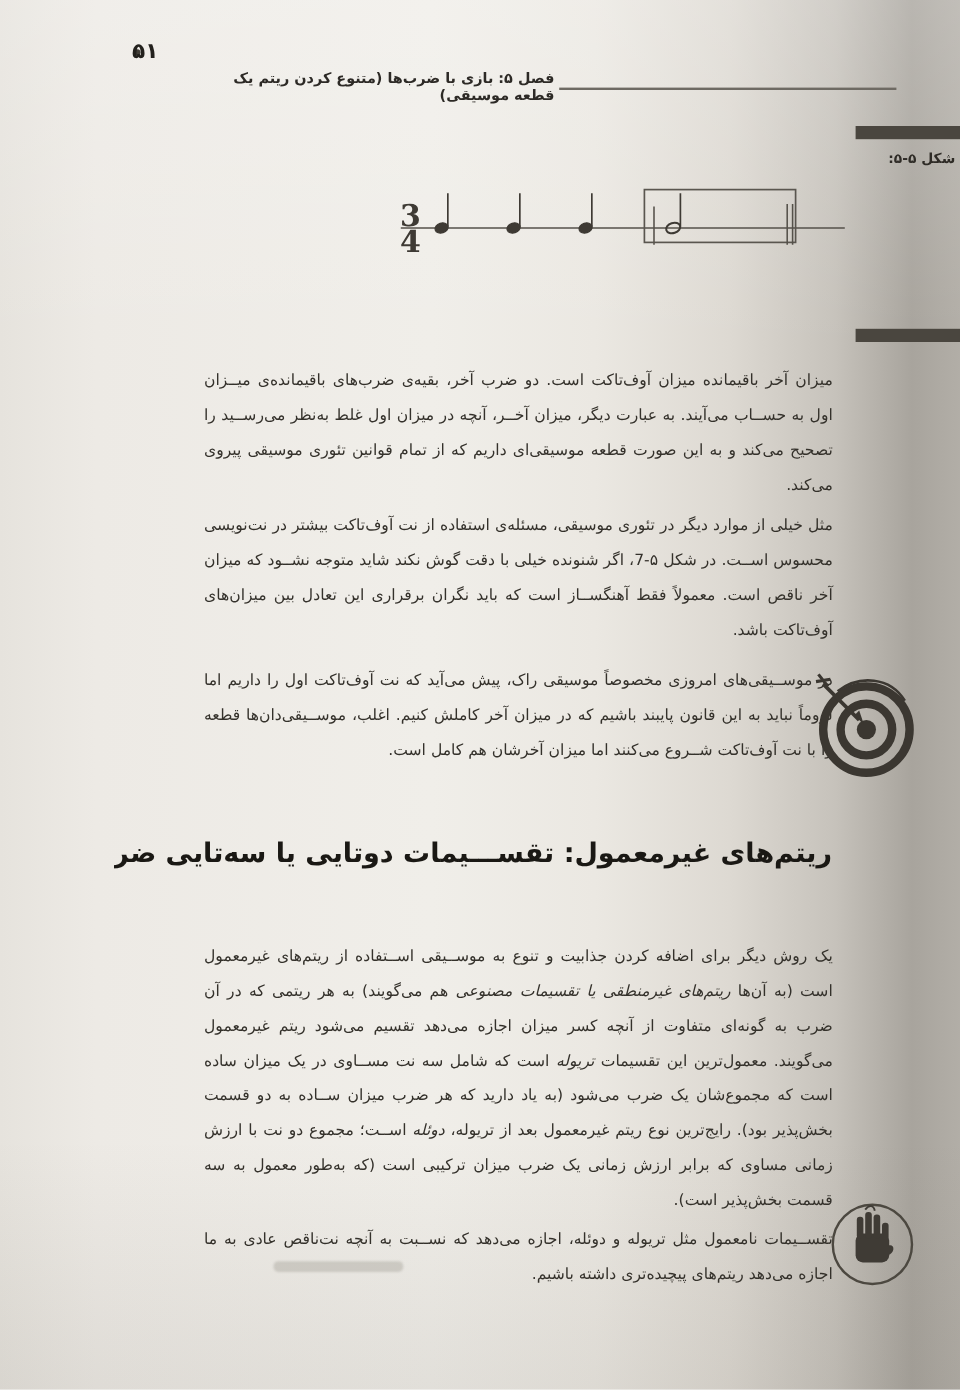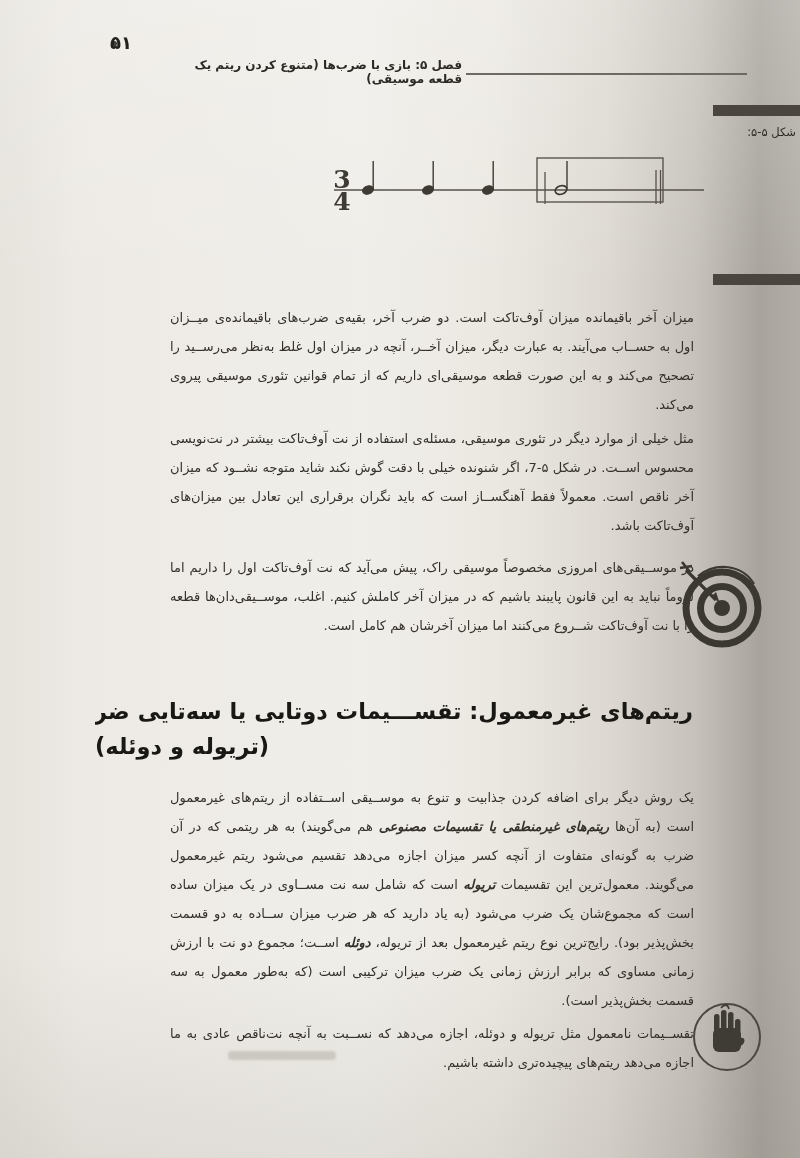--- a/index.html
+++ b/index.html
@@ -14,27 +14,27 @@
   .rtl{direction:rtl;unicode-bidi:plaintext;}
   
   .pagenum{left:110px;top:32px;font-size:18px;font-weight:bold;color:#23211d;}
   .chapter{left:186px;top:58px;width:276px;font-size:12px;font-weight:bold;color:#2d2a26;text-align:right;}
   .hrule{left:466px;top:73px;width:281px;height:2px;background:#6e6a63;}
   .speck{left:112px;top:41px;width:5px;height:5px;border-radius:50%;background:#423e37;}
   
   .capbar{left:713px;width:87px;height:11px;background:#4a463f;}
   .capbar.top{top:105px;} .capbar.bot{top:274px;}
   .figcap{left:710px;top:123px;width:86px;font-size:11px;line-height:18px;color:#3c3933;text-align:right;}
-  .figcap .lbl{font-weight:normal;font-size:11.5px;color:#2e2b26;}
+  .figcap .lbl{font-weight:bold;font-size:11.5px;color:#2e2b26;}
   
   .musicfig{left:328px;top:146px;}
   .musicfig text{font-family:"DejaVu Serif",serif;font-weight:bold;fill:#3e3a34;}
   
   .para{left:170px;width:524px;font-size:13px;line-height:29px;color:#34312b;text-align:justify;}
-  .ital{font-style:italic;font-weight:bold;}
+  .ital{font-style:italic;}
   
   .heading{left:95px;width:598px;color:#1a1814;font-weight:bold;}
   .heading .l1{font-size:22.5px;line-height:34px;white-space:nowrap;overflow:hidden;text-align:right;direction:rtl;}
   .heading .l2{font-size:22.5px;line-height:36px;text-align:left;direction:rtl;}
   
   .iconwrap{color:#3f3b35;}
   .smudge{left:228px;top:1051px;width:108px;height:9px;background:rgba(120,114,104,0.25);border-radius:4px;filter:blur(1px);}
 </style>
 </head>
 <body>
@@ -96,21 +96,20 @@
     <circle cx="46" cy="58" r="8" fill="#3b3731" stroke="none"></circle>
     <path d="M10 20 L40 50" stroke-width="3.2"></path>
     <path d="M36 46 L44 54 L40 42 Z" fill="#3b3731" stroke="none"></path>
     <path d="M6 12 L14 22 M4 18 L16 16" stroke-width="2.6"></path>
     <path d="M22 26 C 40 12, 66 14, 78 34" stroke-width="2.2"></path>
   </g>
 </svg>
 
 <div class="abs heading" style="top:694px">
   <div class="l1">ریتم‌های غیرمعمول: تقســـیمات دوتایی یا سه‌تایی ضرب‌ها</div>
-  <div class="l2">(تریوله و دوئله)</div>
 </div>
 
 <div class="abs para rtl" style="top:783px">
   <span>یک روش دیگر برای اضافه کردن جذابیت و تنوع به موســیقی اســتفاده از ریتم‌های غیرمعمول است (به آن‌ها </span><span class="ital">ریتم‌های غیرمنطقی یا تقسیمات مصنوعی</span><span> هم می‌گویند) به هر ریتمی که در آن ضرب به گونه‌ای متفاوت از آنچه کسر میزان اجازه می‌دهد تقسیم می‌شود ریتم غیرمعمول می‌گویند. معمول‌ترین این تقسیمات </span><span class="ital">تریوله</span><span> است که شامل سه نت مســاوی در یک میزان ساده است که مجموع‌شان یک ضرب می‌شود (به یاد دارید که هر ضرب میزان ســاده به دو قسمت بخش‌پذیر بود). رایج‌ترین نوع ریتم غیرمعمول بعد از تریوله، </span><span class="ital">دوئله</span><span> اســت؛ مجموع دو نت با ارزش زمانی مساوی که برابر ارزش زمانی یک ضرب میزان ترکیبی است (که به‌طور معمول به سه قسمت بخش‌پذیر است).</span>
 </div>
 
 <div class="abs para rtl" style="top:1019px">تقســیمات نامعمول مثل تریوله و دوئله، اجازه می‌دهد که نســبت به آنچه نت‌ناقص عادی به ما اجازه می‌دهد ریتم‌های پیچیده‌تری داشته باشیم.</div>
 <div class="abs smudge"></div>
 
 <svg class="abs iconwrap" style="left:688px;top:998px" width="78" height="80" viewBox="0 0 78 80">

